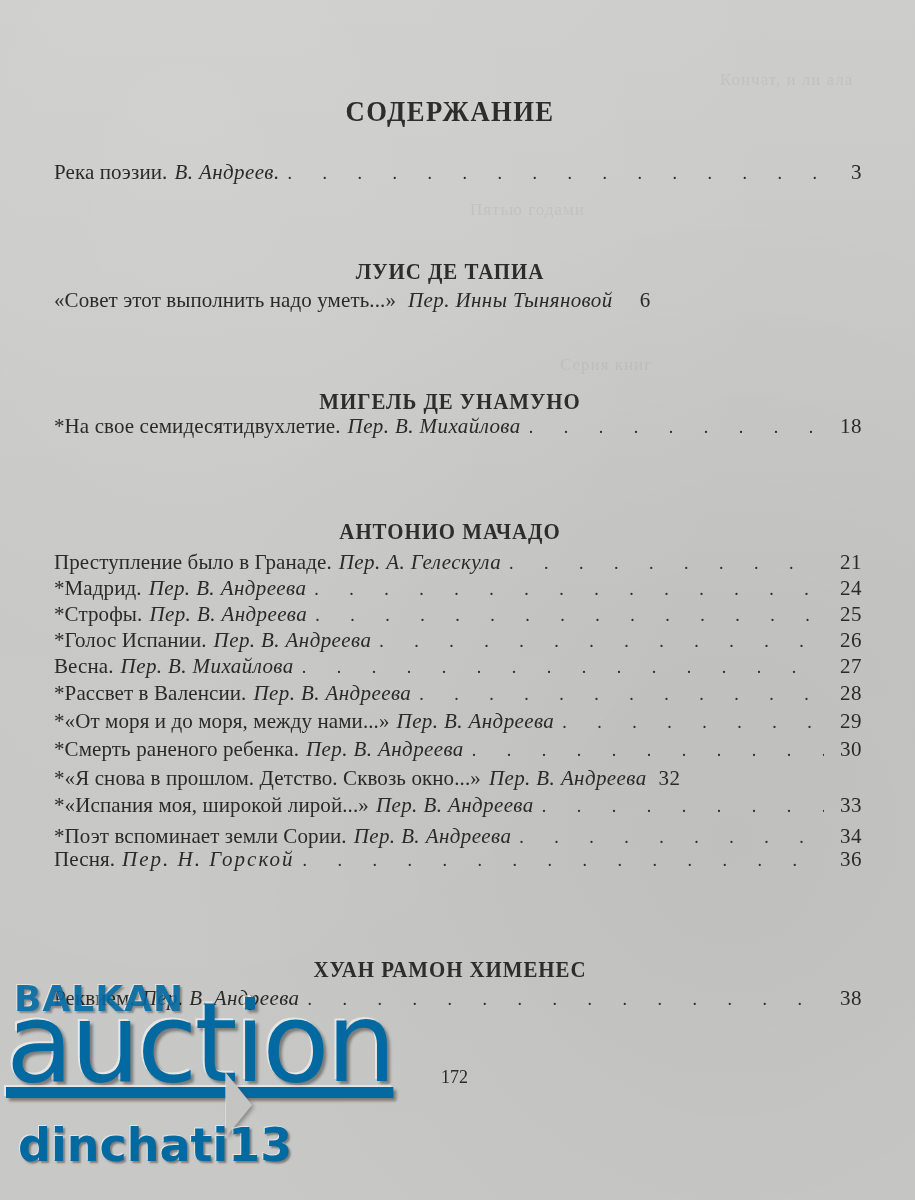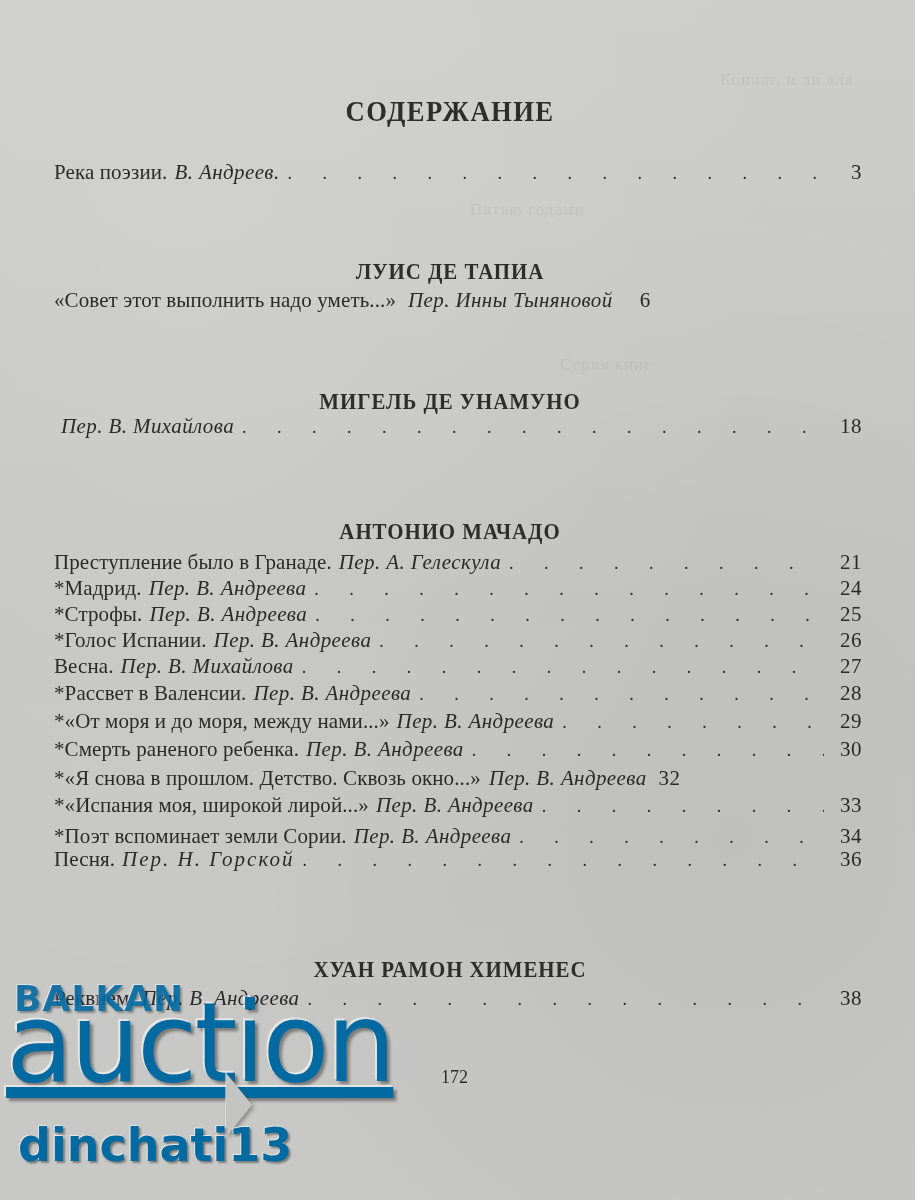--- a/index.html
+++ b/index.html
@@ -166,20 +166,21 @@
 
   <h2 class="section-heading" style="top:240px;">ЛУИС ДЕ ТАПИА</h2>
   <div class="entry tight" style="top:288px;">
     <span class="title">«Совет этот выполнить надо уметь...»</span>
     <span class="translator">Пер. Инны Тыняновой</span>
     <span class="page-num">6</span>
   </div>
 
   <h2 class="section-heading" style="top:370px;">МИГЕЛЬ ДЕ УНАМУНО</h2>
   <div class="entry" style="top:414px;">
+    <span class="title">*На свое семидесятидвухлетие.</span>
     <span class="translator">Пер. В. Михайлова</span>
     <span class="leader">. . . . . . . . . . . . . . . . . . . . . . . . . . . . . . . . . . . .</span>
     <span class="page-num">18</span>
   </div>
 
   <h2 class="section-heading" style="top:500px;">АНТОНИО МАЧАДО</h2>
 
   <div class="entry" style="top:550px;">
     <span class="title">Преступление было в Гранаде.</span>
     <span class="translator">Пер. А. Гелескула</span>

